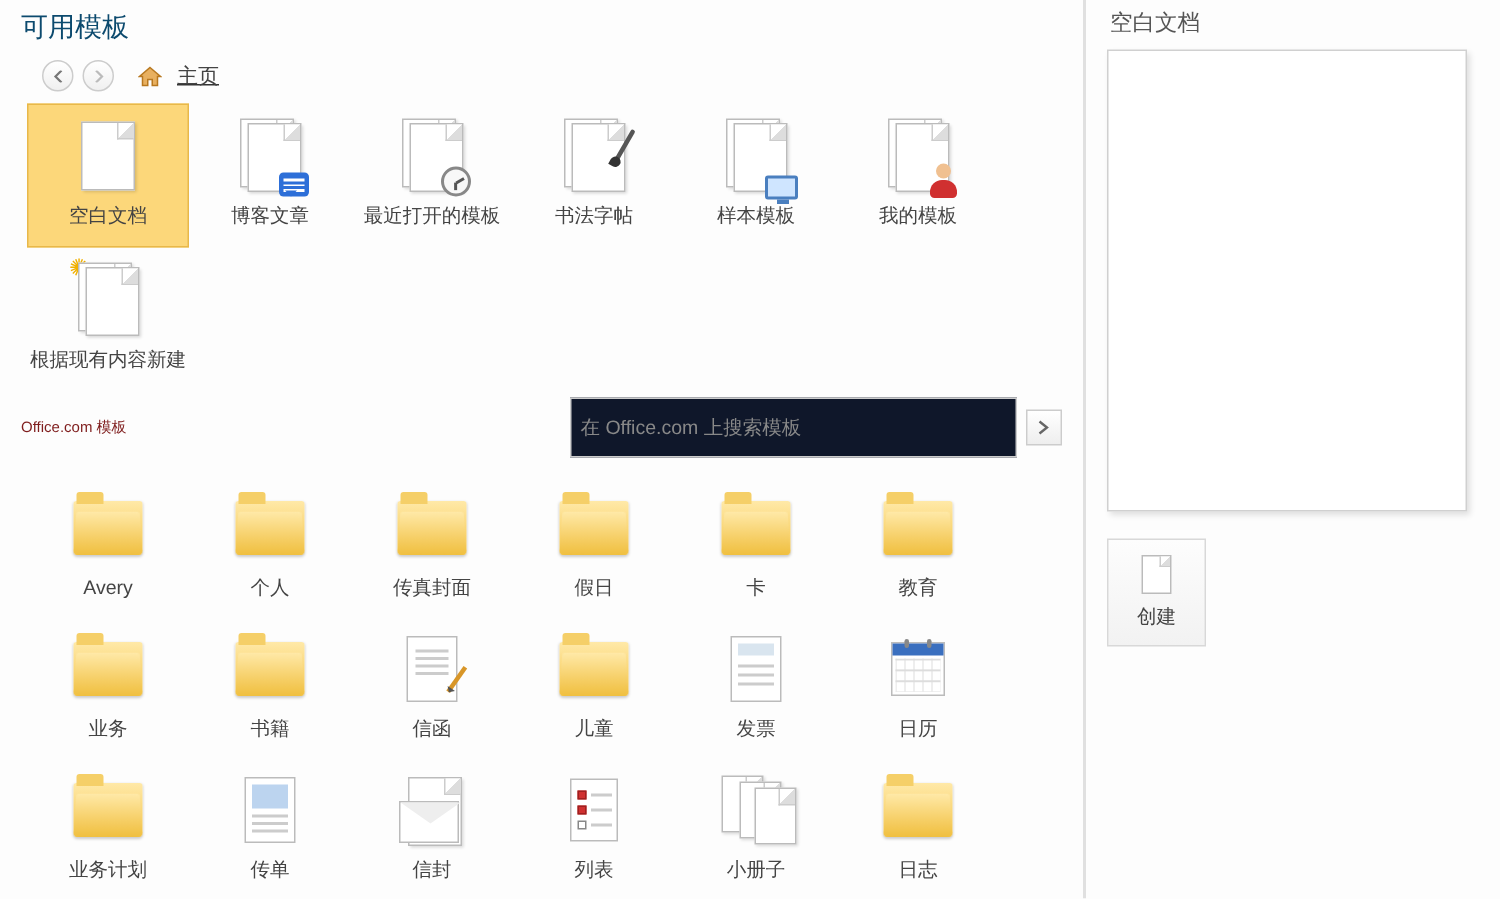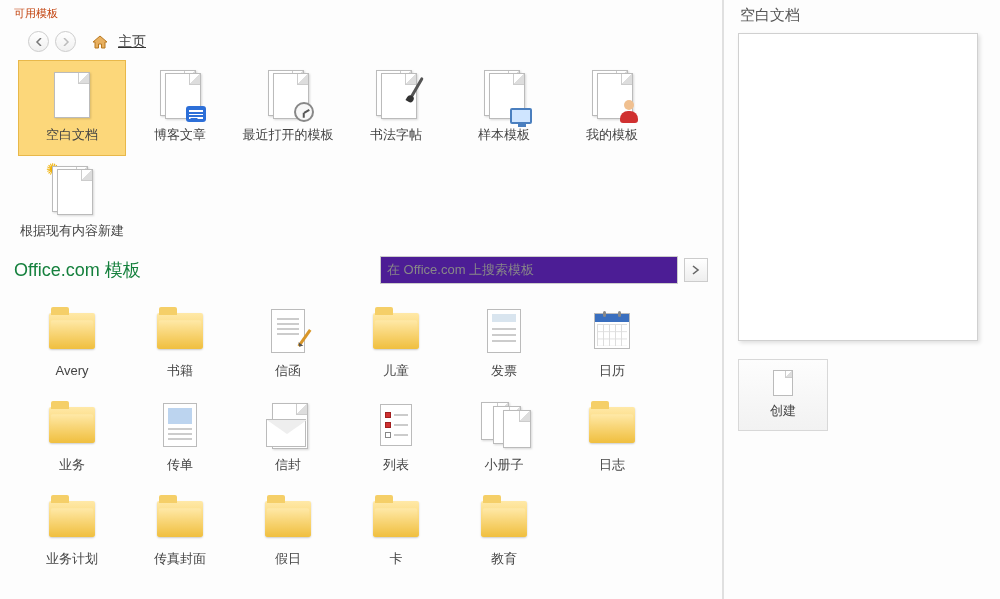--- a/index.html
+++ b/index.html
@@ -19,22 +19,22 @@
     height: 599px;
     border-right: 2px solid #e0e0e0;
     display: flex;
     flex-direction: column;
   }
   .right-pane {
     flex: 1;
     padding: 6px 14px;
   }
   .sec-title {
-    font-size: 11px;
-    color: #c2410c;
+    font-size: 18px;
+    color: #0c4a6e;
     padding: 6px 10px 10px 14px;
   }
   .nav-row {
     display: flex;
     align-items: center;
     gap: 6px;
     padding: 0 0 8px 28px;
     text-decoration: underline;
   }
   .nav-btn {
@@ -214,27 +214,27 @@
   }
   .calendar .ring { position:absolute; top:-3px; width:3px; height:6px; background:#888; border-radius:2px; }
   .calendar .rA{left:8px;} .calendar .rB{right:8px;}
 
   .office-section-row {
     display:flex; align-items:center; gap:6px;
     padding: 4px 14px 6px 14px;
   }
   .office-label {
     flex: 0 0 360px;
-    font-size: 18px; color:#15803d;
+    font-size: 10px; color:#7f1d1d;
   }
   .search-box {
     flex: 1;
-    height: 28px;
+    height: 40px;
     border:1px solid #ccc;
-    background:#4c1d95;
+    background:#0f172a;
     padding: 0 6px;
     font-size: 13px;
     color:#888;
     display:flex; align-items:center;
   }
   .search-go {
     width:24px; height:24px;
     border:1px solid #ccc;
     background:linear-gradient(#fff,#eee);
     display:flex; align-items:center; justify-content:center;
@@ -244,21 +244,21 @@
     font-size: 15px; color:#555; padding: 0 0 8px 2px;
   }
   .preview-box {
     width: 240px; height: 308px;
     background:#fff;
     border:1px solid #d0d0d0;
     box-shadow: 2px 2px 4px rgba(0,0,0,.12);
   }
   .create-btn {
     margin-top: 18px;
-    width: 90px; height: 72px;
+    width: 66px; height: 72px;
     border:1px solid #d8d8d8;
     background: linear-gradient(#fdfdfd,#f2f2f2);
     display:flex; flex-direction:column; align-items:center; justify-content:center;
     gap:6px;
   }
   .create-btn .mini-page {
     width:20px; height:26px; background:#fff; border:1px solid #bbb; position:relative;
   }
   .create-btn .mini-page::after {
     content:""; position:absolute; top:0; right:0; width:6px; height:6px;
@@ -404,20 +404,26 @@
       <div class="tpl-item">
         <div class="tpl-icon-wrap">
           <div class="folder"></div>
         </div>
         <div class="tpl-label">业务计划</div>
       </div>
       <div class="tpl-item">
         <div class="tpl-icon-wrap">
           <div class="folder"></div>
         </div>
+        <div class="tpl-label">个人</div>
+      </div>
+      <div class="tpl-item">
+        <div class="tpl-icon-wrap">
+          <div class="folder"></div>
+        </div>
         <div class="tpl-label">书籍</div>
       </div>
       <div class="tpl-item">
         <div class="tpl-icon-wrap">
           <div class="flyer">
             <div class="pic"></div>
             <div class="ln l1"></div>
             <div class="ln l2"></div>
             <div class="ln l3"></div>
           </div>

